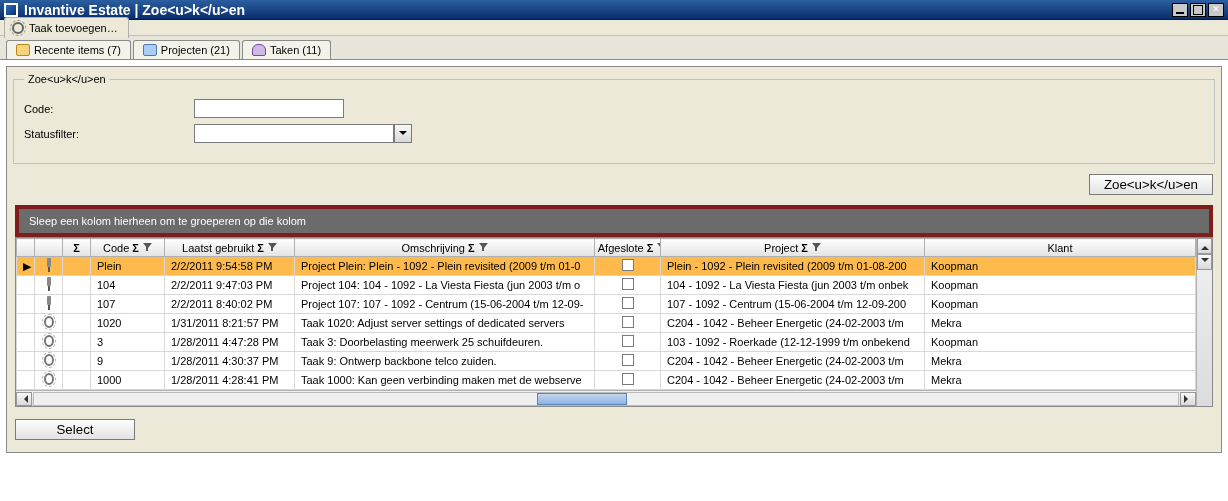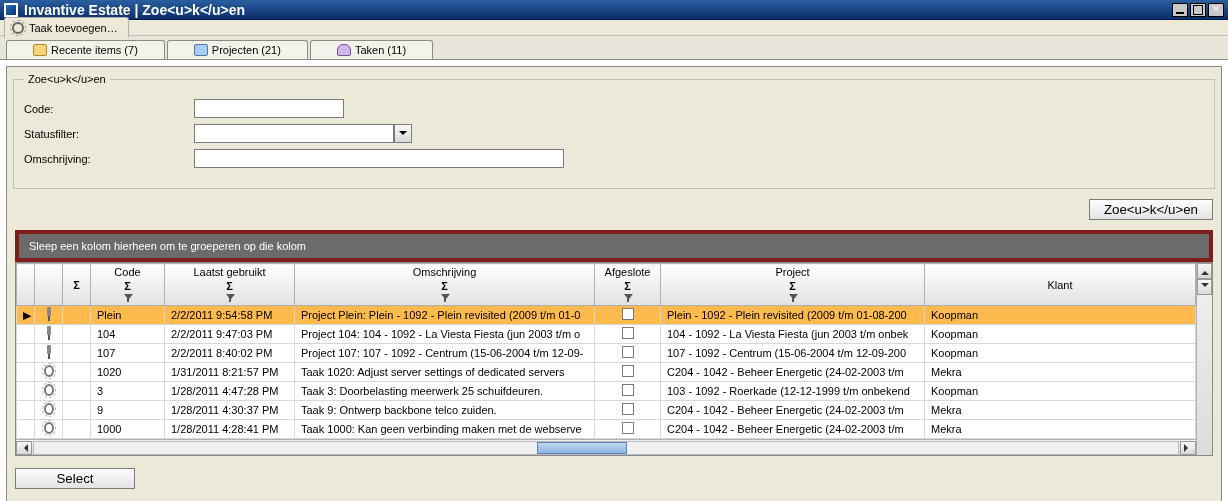--- a/index.html
+++ b/index.html
@@ -32,21 +32,21 @@
   .cog-icon { width:14px;height:14px;display:inline-block;margin-right:4px;position:relative;}
   .cog-icon::before{content:"";position:absolute;inset:1px;border:2px solid #666;border-radius:50%;}
   .cog-icon::after{content:"";position:absolute;inset:-1px;border:1px dashed #666;border-radius:50%;opacity:.6;}
 
   
   .toolbar2 {
     background: #e8e6da; border-bottom: 1px solid #8a8a8a;
     height: 24px; display: flex; align-items: flex-end; padding: 0 6px;
   }
   .toolbar2 .tabbtn {
-    border: 1px solid #8a8a8a; border-bottom: none; padding: 3px 26px;
+    border: 1px solid #8a8a8a; border-bottom: none; padding: 3px 9px;
     background: #f4f3ea; margin-right: 2px; display:flex; align-items:center;
     border-radius: 3px 3px 0 0;
   }
   .mini-icon { width:14px;height:12px;display:inline-block;margin-right:4px;background:#f8d37a;border:1px solid #b48a1f;border-radius:2px;}
   .mini-icon.blue{background:#a9cdf5;border-color:#4a79b3;}
   .mini-icon.bell{background:#d0b8e6;border-color:#7a4aa0;border-radius:6px 6px 2px 2px;}
 
   
   .panel {
     border: 1px solid #8a8a8a; margin: 6px; padding: 0 0 6px 0; background:#ece9d8;
@@ -69,21 +69,21 @@
   .btn { min-width:120px; height:21px; border:1px solid #7b7b7b; background:linear-gradient(#fdfdfd,#e3e3e3); padding:2px 14px; text-align:center; }
 
   
   .grouphint { background:#6b6b6b;color:#fff;padding:6px 10px;border:4px solid #7f1d1d;margin:6px 8px 0 8px;}
   .gridwrap { margin: 0 8px 6px 8px; border:1px solid #8a8a8a; background:#fff; position:relative;}
   table.grid { border-collapse:collapse; width:100%; table-layout:fixed;}
   table.grid th {
     background: linear-gradient(#fff,#e2e2e2); border:1px solid #b0b0b0; font-weight:normal; padding:2px 4px; height:18px;
     white-space:nowrap; overflow:hidden;
   }
-  table.grid th .hdr { display:flex; align-items:center; justify-content:center; gap:2px;flex-direction:column;}
+  table.grid th .hdr { display:flex; align-items:center; justify-content:center; gap:2px;}
   .sigma::before{content:"Σ";font-weight:bold;margin:0 1px;}
   .funnel{width:9px;height:9px;display:inline-block;position:relative;margin-left:1px;}
   .funnel::before{content:"";position:absolute;inset:0;border-top:5px solid #555;border-left:4.5px solid transparent;border-right:4.5px solid transparent;}
   .funnel::after{content:"";position:absolute;left:3.5px;top:4px;width:2px;height:4px;background:#555;}
   table.grid td {
     border:1px solid #d8d8d8; padding:1px 6px; height:17px; white-space:nowrap; overflow:hidden;
   }
   tr.sel td { background:#ffba4d; }
   .row-ind{width:16px;text-align:center;color:#000;}
   .row-icon{display:inline-block;width:12px;height:14px;position:relative;}
@@ -153,24 +153,20 @@
     <div class="formrow">
       <label>Code:</label>
       <input type="text" class="code" value="" style="">
     </div>
     <div class="formrow">
       <label>Statusfilter:</label>
       <div class="statuswrap">
         <input type="text" class="status" value="" style="">
         <div class="status-btn"></div>
       </div>
-    </div>
-    <div class="formrow">
-      <label>Omschrijving:</label>
-      <input type="text" class="wide" value="" style="">
     </div>
   </fieldset>
 
   <div class="btnrow">
     <button class="btn">Zoe&lt;u&gt;k&lt;/u&gt;en</button>
   </div>
 
   <div class="grouphint">Sleep een kolom hierheen om te groeperen op die kolom</div>
 
   <div class="gridwrap">

